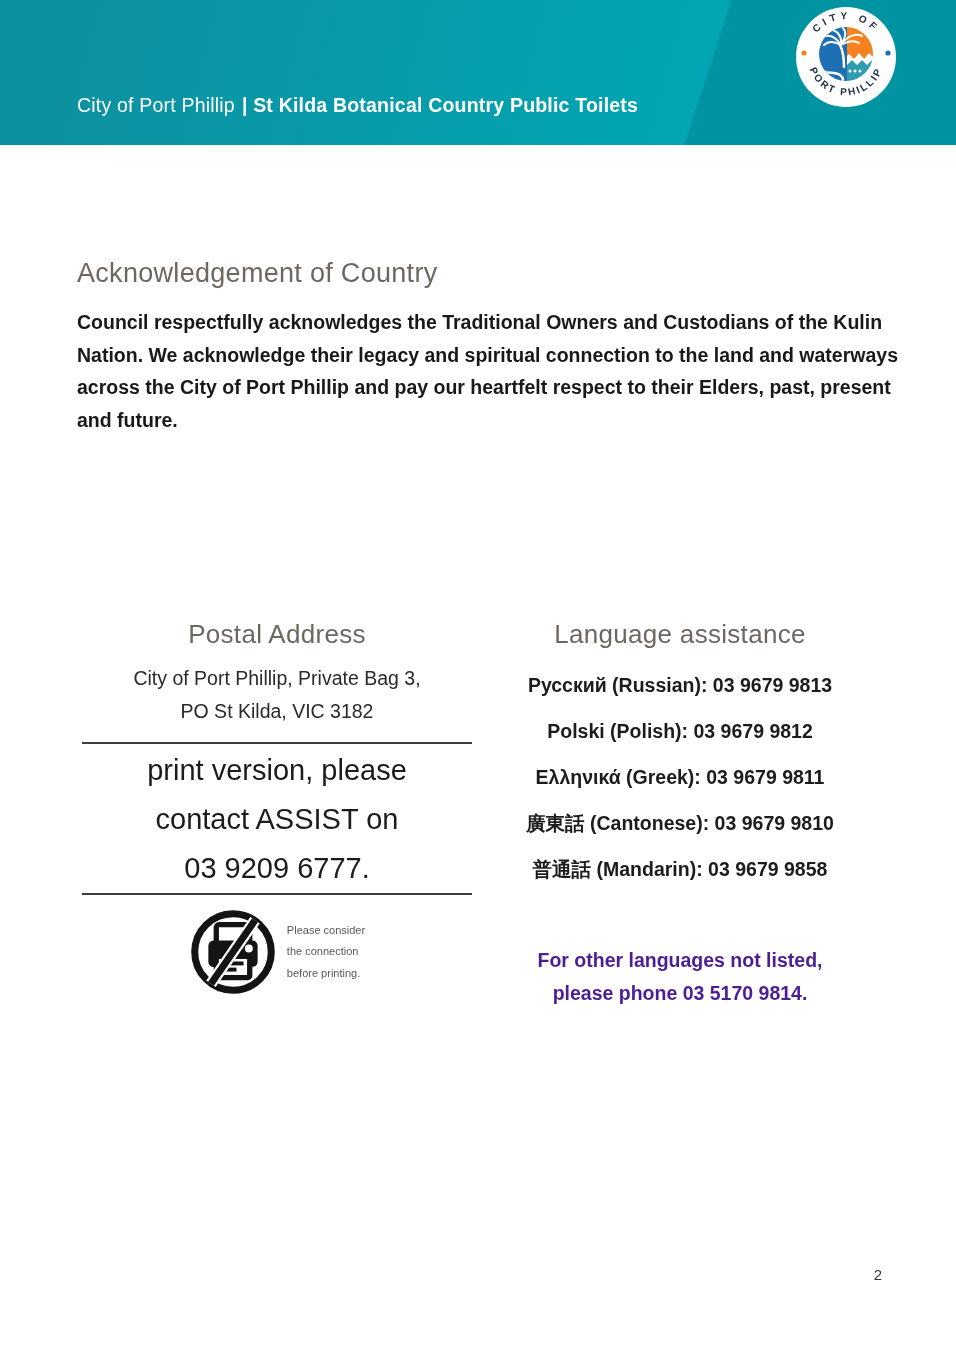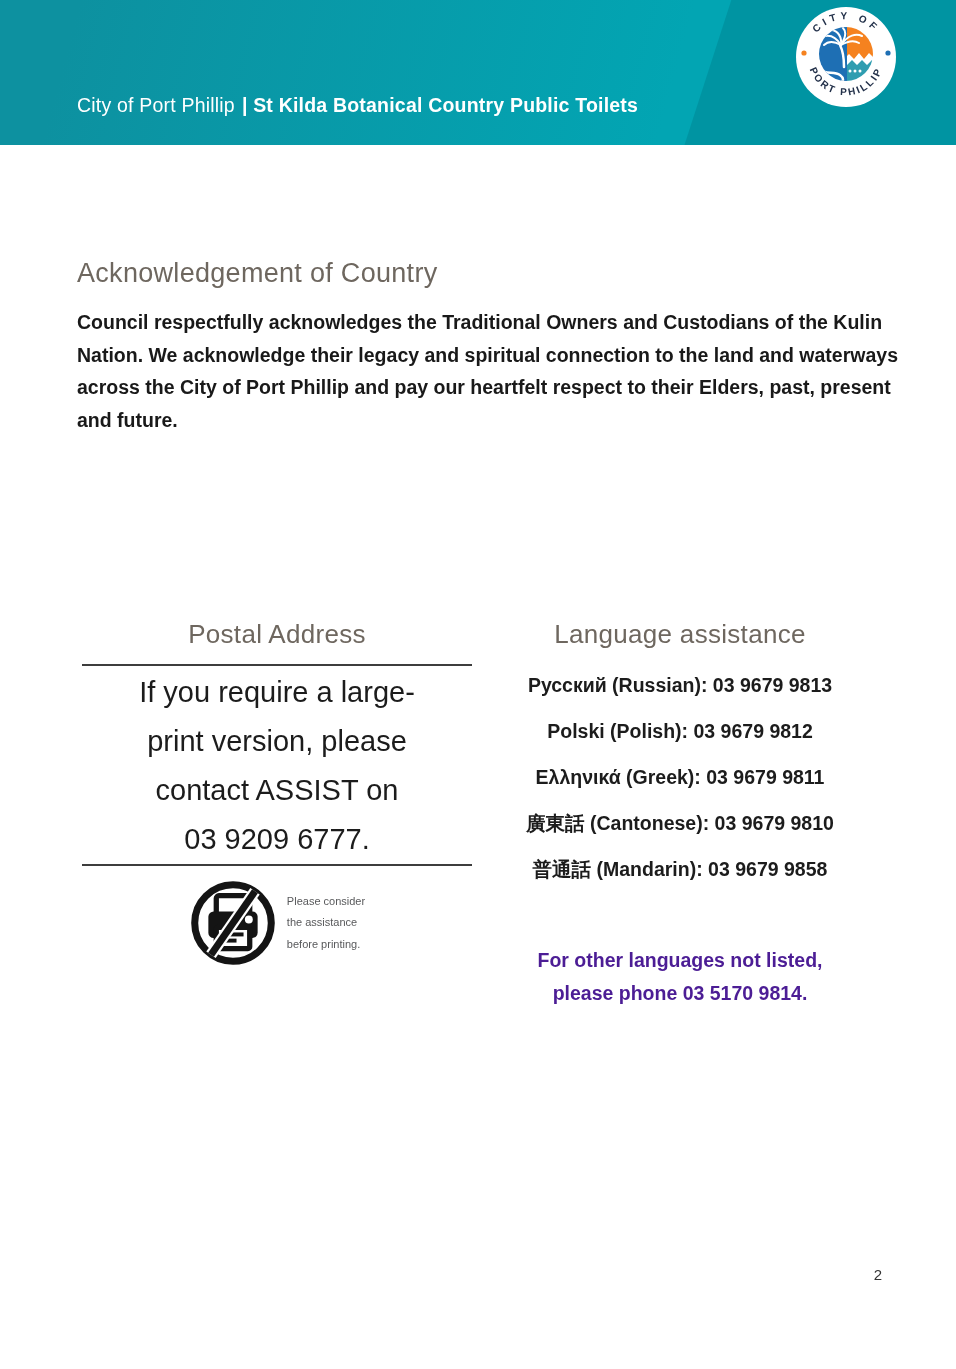--- a/index.html
+++ b/index.html
@@ -204,25 +204,28 @@
     </div>
   </header>
 
   <h1 class="ack-heading">Acknowledgement of Country</h1>
   <p class="ack-body">Council respectfully acknowledges the Traditional Owners and Custodians of the Kulin Nation. We acknowledge their legacy and spiritual connection to the land and waterways across the City of Port Phillip and pay our heartfelt respect to their Elders, past, present and future.</p>
 
   <div class="columns">
 
     <section class="col-left">
       <h2 class="col-heading">Postal Address</h2>
+      <div class="address">
+        <div>City of Port Phillip, Private Bag 3,</div>
+        <div>PO St Kilda, VIC 3182</div>
+      </div>
 
       <hr class="rule">
 
       <div class="large-print">
-        <div>If you require a large-</div>
         <div>print version, please</div>
         <div>contact ASSIST on</div>
         <div>03 9209 6777.</div>
       </div>
 
       <hr class="rule rule2">
 
       <div class="env-row">
         <span class="no-print-icon">
           <svg viewBox="0 0 100 100" xmlns="http://www.w3.org/2000/svg" aria-hidden="true">
@@ -232,21 +235,21 @@
             <circle cx="68" cy="46" r="4.5" fill="#ffffff"></circle>
             <rect x="31" y="55" width="38" height="24" rx="2" fill="#ffffff" stroke="#141414" stroke-width="6"></rect>
             <path d="M 38 63 H 62" stroke="#141414" stroke-width="4.5"></path>
             <path d="M 38 70 H 54" stroke="#141414" stroke-width="4.5"></path>
             <path d="M 75 14 L 25 86" stroke="#ffffff" stroke-width="13"></path>
             <path d="M 75 14 L 25 86" stroke="#141414" stroke-width="8"></path>
           </svg>
         </span>
         <div class="env-text">
           <div>Please consider</div>
-          <div>the assistance</div>
+          <div>the connection</div>
           <div>before printing.</div>
         </div>
       </div>
     </section>
 
     <section class="col-right">
       <h2 class="col-heading">Language assistance</h2>
       <div class="lang-list">
         <div class="lang-item">Русский (Russian): 03 9679 9813</div>
         <div class="lang-item">Polski (Polish): 03 9679 9812</div>

